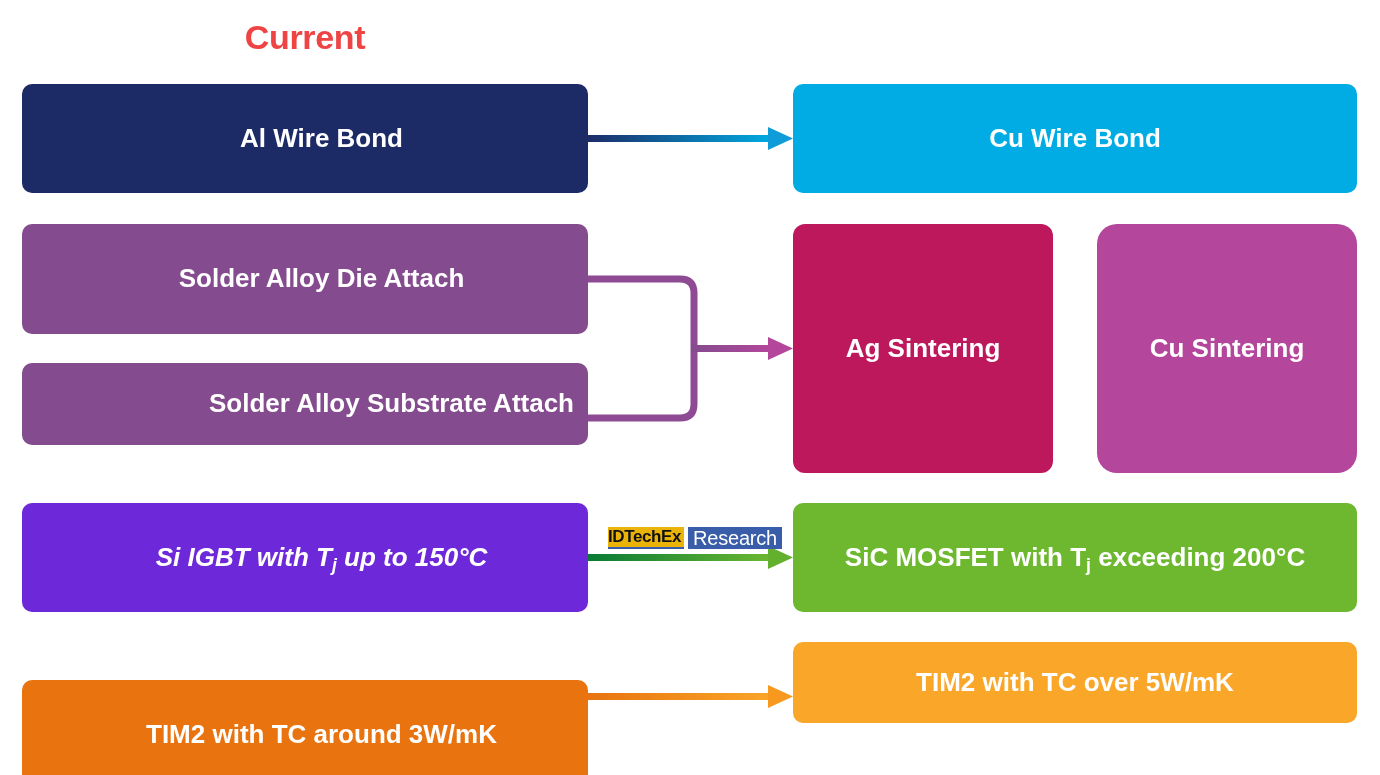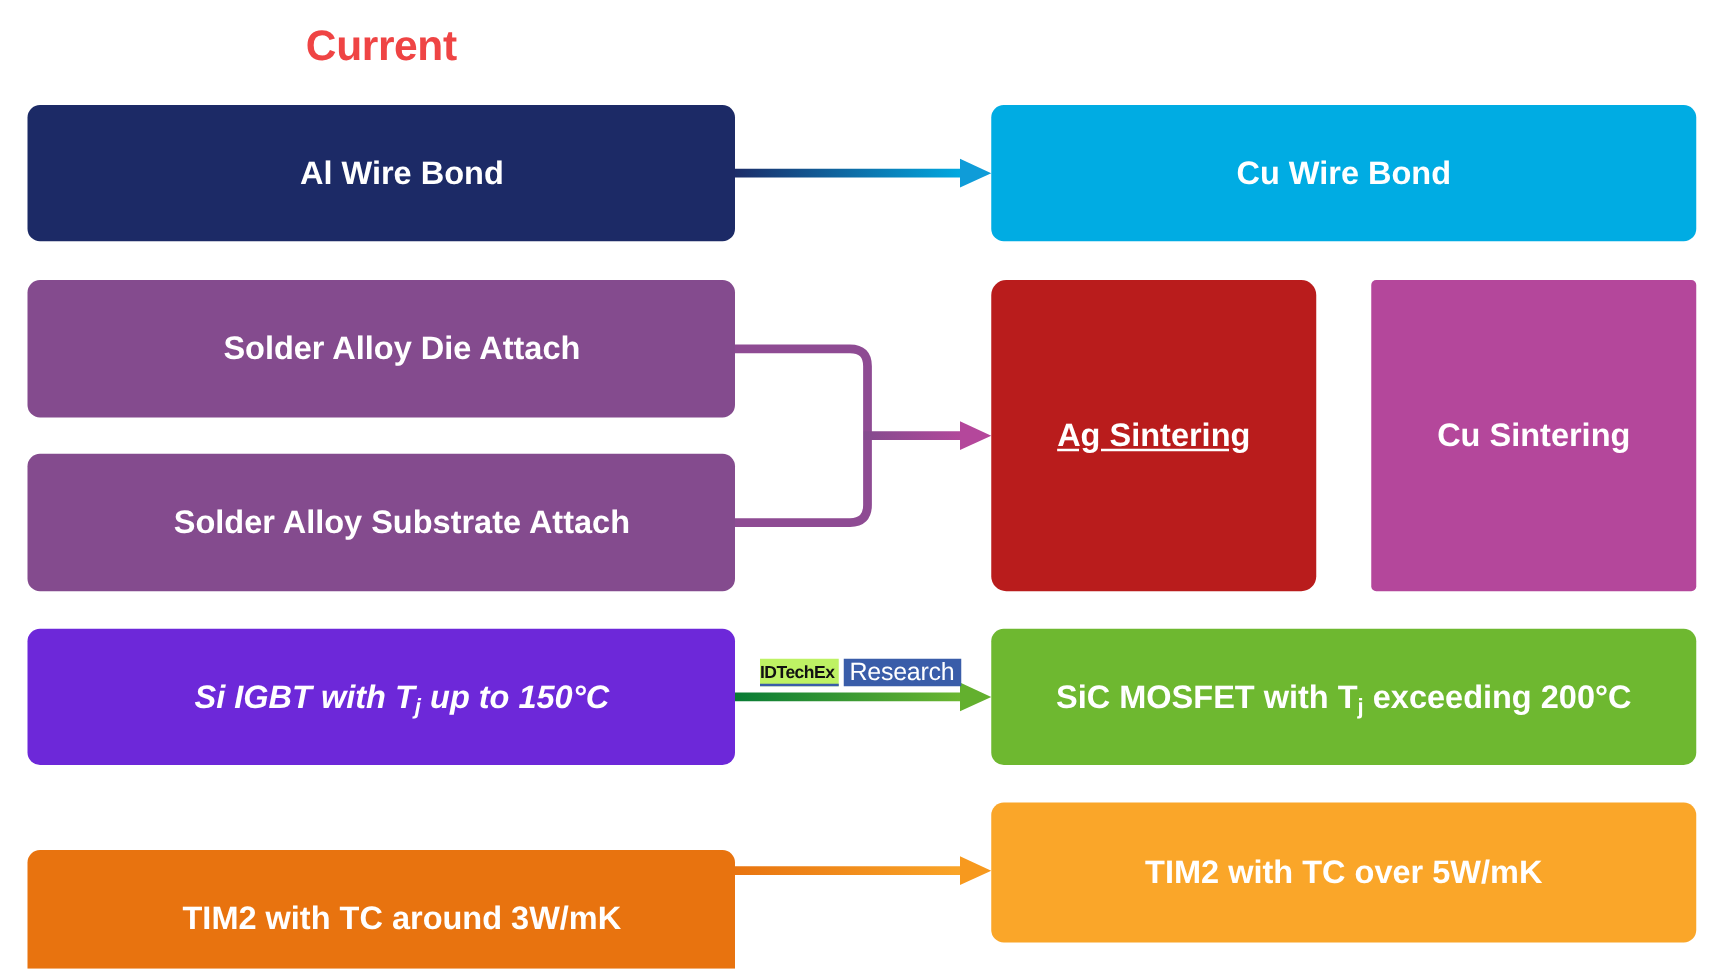--- a/index.html
+++ b/index.html
@@ -53,55 +53,55 @@
   }
 
   
   .left-col  { left: 22px;  width: 566px; padding-left: 47px; }
   .right-col { left: 793px; width: 564px; }
 
   #node-al-wire-bond      { top: 84px;  height: 109px; }
   #node-cu-wire-bond      { top: 84px;  height: 109px; }
 
   #node-solder-die        { top: 224px; height: 110px; }
-  #node-solder-substrate  { top: 363px; height: 110px; }
+  #node-solder-substrate  { top: 363px; height: 82px; justify-content: flex-end; }
 
   #node-ag-sintering      { left: 793px; width: 260px; top: 224px; height: 249px; border-radius: 12px; }
-  #node-cu-sintering      { left: 1097px; width: 260px; top: 224px; height: 249px; border-radius: 4px; }
+  #node-cu-sintering      { left: 1097px; width: 260px; top: 224px; height: 249px; border-radius: 20px; }
 
   #node-si-igbt           { top: 503px; height: 109px; }
   #node-sic-mosfet        { top: 503px; height: 109px; }
 
   #node-tim2-current      { top: 680px; height: 109px; }
-  #node-tim2-future       { top: 642px; height: 112px; }
+  #node-tim2-future       { top: 642px; height: 81px; }
 
   .connector {
     position: absolute;
     pointer-events: none;
   }
 
   
   #watermark {
     position: absolute;
     left: 608px;
     top: 527px;
     display: flex;
     align-items: stretch;
     height: 22px;
     z-index: 6;
   }
   #watermark-idtechex {
-    font-size: 14px;
+    font-size: 17px;
     font-weight: bold;
     color: #111111;
     letter-spacing: -0.4px;
     border-bottom: 2px solid #3a5da9;
     padding: 0 3px 0 0;
     line-height: 20px;
-    background: #bef264;
+    background: #eab308;
   }
   #watermark-research {
     font-size: 20px;
     color: #ffffff;
     background: #3a5da9;
     padding: 0 5px;
     margin-left: 4px;
     line-height: 22px;
     letter-spacing: -0.2px;
   }
@@ -164,21 +164,21 @@
   </div>
 
   <div class="node left-col" id="node-solder-die" style="background:#844b8e;">
     <span class="label">Solder Alloy Die Attach</span>
   </div>
 
   <div class="node left-col" id="node-solder-substrate" style="background:#844b8e;">
     <span class="label">Solder Alloy Substrate Attach</span>
   </div>
 
-  <div class="node" id="node-ag-sintering" style="background:#b91c1c;text-decoration:underline;">
+  <div class="node" id="node-ag-sintering" style="background:#be185d;">
     <span class="label">Ag Sintering</span>
   </div>
 
   <div class="node" id="node-cu-sintering" style="background:#b4479b;">
     <span class="label">Cu Sintering</span>
   </div>
 
   <div class="node left-col" id="node-si-igbt" style="background:#6d28d9;font-style:italic;">
     <span class="label"><span>Si IGBT with T</span><sub>j</sub><span> up to 150°C</span></span>
   </div>

